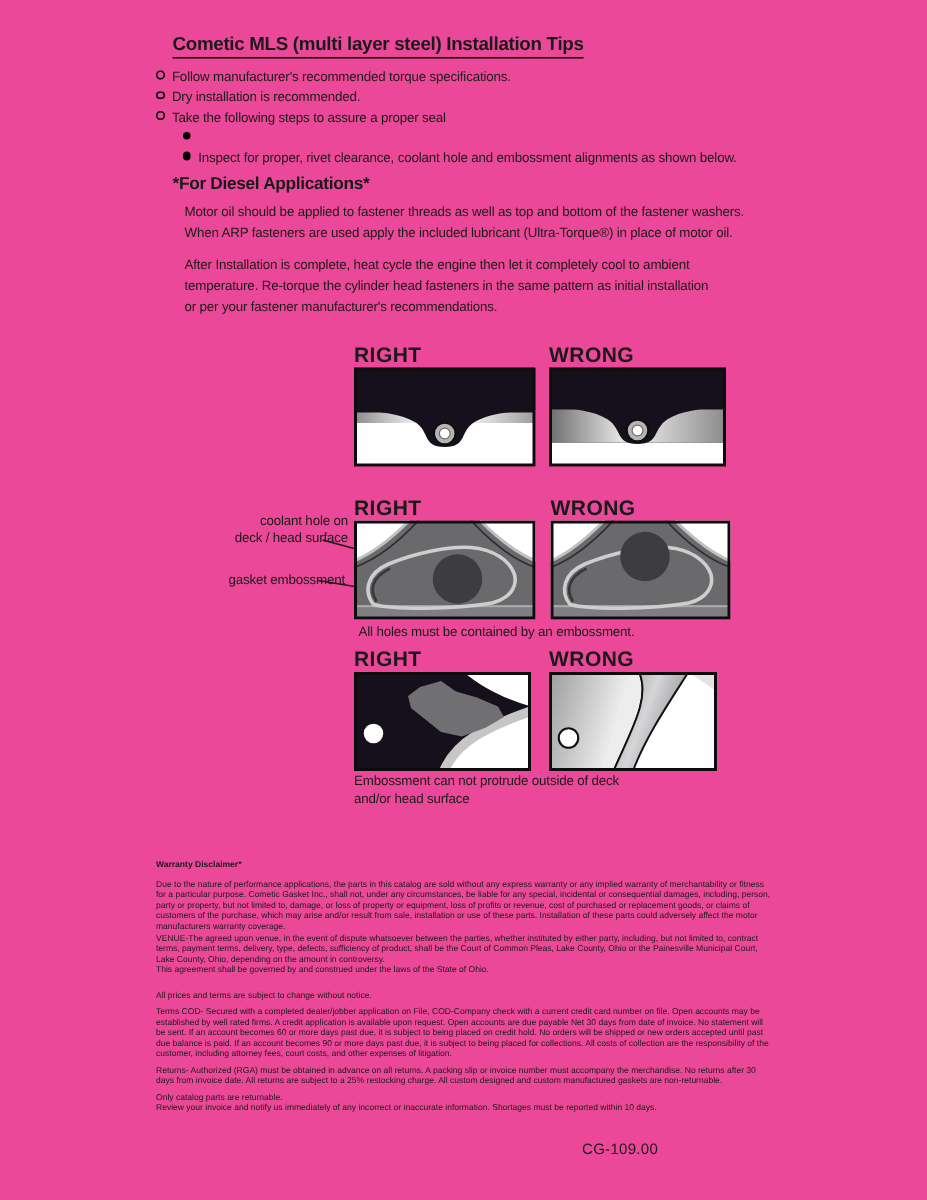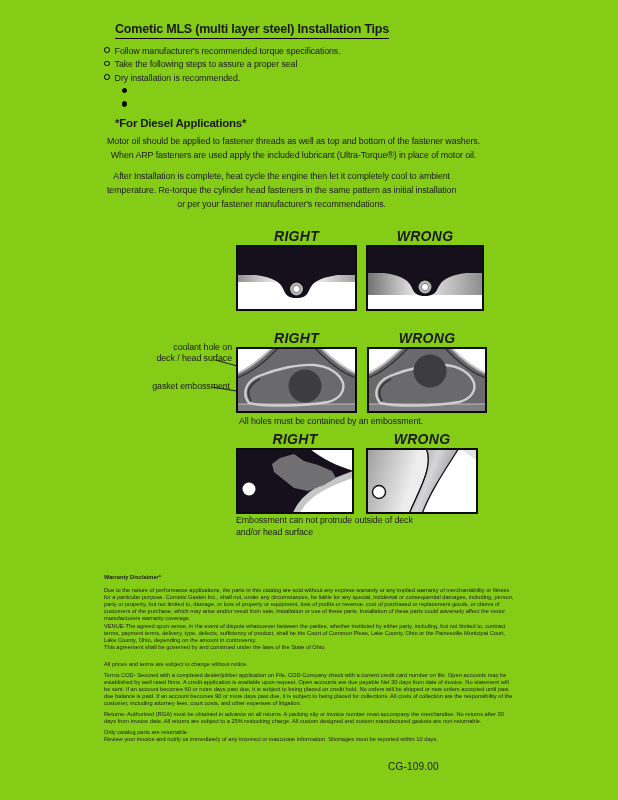--- a/index.html
+++ b/index.html
@@ -1,49 +1,49 @@
 <!DOCTYPE html>
 <html style="--diagram-black: #15101b; --gasket-gray: #6a696c; --coolant-hole: #3d3c40; --emboss-outline: #cecece; --blob-gray: #706f72; --deck-light: #c6c6c6; --text-black: #1a1a1a;"><head>
 <meta charset="utf-8">
 <style>
   html,body{margin:0;padding:0;background:#fff;}
-  #page{position:relative;width:618px;height:800px;background:#84cc16;overflow:hidden;
+  #page{position:relative;width:618px;height:800px;background:#ec4899;overflow:hidden;
         font-family:"Liberation Sans",sans-serif;color:var(--text-black,#1a1a1a);}
   .abs{position:absolute;}
   .title{left:115px;top:22px;font-size:12.5px;font-weight:bold;letter-spacing:-0.2px;
          border-bottom:1.6px solid #000;padding-bottom:2px;}
   .tips{left:104px;top:45px;font-size:8.9px;letter-spacing:-0.1px;line-height:13.4px;}
   .tip-row{white-space:nowrap;}
   .tip-sub{margin-left:18px;}
   .mark{display:inline-block;width:3.6px;height:3.6px;border:1px solid #000;border-radius:50%;
         margin-right:5px;vertical-align:1px;}
   .mark.filled{width:3.2px;height:3.2px;background:#000;}
   .h2{left:115px;top:117px;font-size:11.5px;font-weight:bold;letter-spacing:-0.2px;text-align:right;}
-  .body-p{left:107px;font-size:8.9px;letter-spacing:-0.1px;line-height:14px;white-space:pre-line;text-align:center;}
-  .rw-label{font-size:14px;font-weight:bold;text-align:center;letter-spacing:0.3px;font-style:italic;}
+  .body-p{left:123px;font-size:8.9px;letter-spacing:-0.1px;line-height:14px;white-space:pre-line;}
+  .rw-label{font-size:14px;font-weight:bold;text-align:left;letter-spacing:0.3px;}
   .caption{font-size:8.9px;letter-spacing:-0.1px;line-height:11.5px;white-space:pre-line;}
   .callout{font-size:8.9px;letter-spacing:-0.1px;line-height:11px;text-align:right;white-space:pre-line;}
   .fine{left:104px;width:412px;font-size:5.7px;line-height:7px;letter-spacing:0;}
   .fine.b{font-weight:bold;}
   .code{font-size:10px;letter-spacing:0.2px;}
   svg{display:block;}
 </style>
 </head>
 <body>
 
 <div id="page">
 
   <div class="abs title">Cometic MLS (multi layer steel) Installation Tips</div>
 
   <div class="abs tips">
     <div class="tip-row"><span class="mark"></span><span>Follow manufacturer's recommended torque specifications.</span></div>
+    <div class="tip-row"><span class="mark"></span><span>Dry installation is recommended.</span></div>
     <div class="tip-row"><span class="mark"></span><span>Take the following steps to assure a proper seal</span></div>
-    <div class="tip-row"><span class="mark"></span><span>Dry installation is recommended.</span></div>
     <div class="tip-row tip-sub"><span class="mark filled"></span></div>
-    <div class="tip-row tip-sub"><span class="mark filled"></span></div>
+    <div class="tip-row tip-sub"><span class="mark filled"></span><span>Inspect for proper, rivet clearance, coolant hole and embossment alignments as shown below.</span></div>
   </div>
 
   <div class="abs h2">*For Diesel Applications*</div>
   <div class="abs body-p" style="top:134px;">Motor oil should be applied to fastener threads as well as top and bottom of the fastener washers.
 When ARP fasteners are used apply the included lubricant (Ultra-Torque®) in place of motor oil.</div>
   <div class="abs body-p" style="top:169px;">After Installation is complete, heat cycle the engine then let it completely cool to ambient
 temperature. Re-torque the cylinder head fasteners in the same pattern as initial installation
 or per your fastener manufacturer's recommendations.</div>
 
   <div class="abs rw-label" style="left:236px;top:228px;width:121px;">RIGHT</div>

